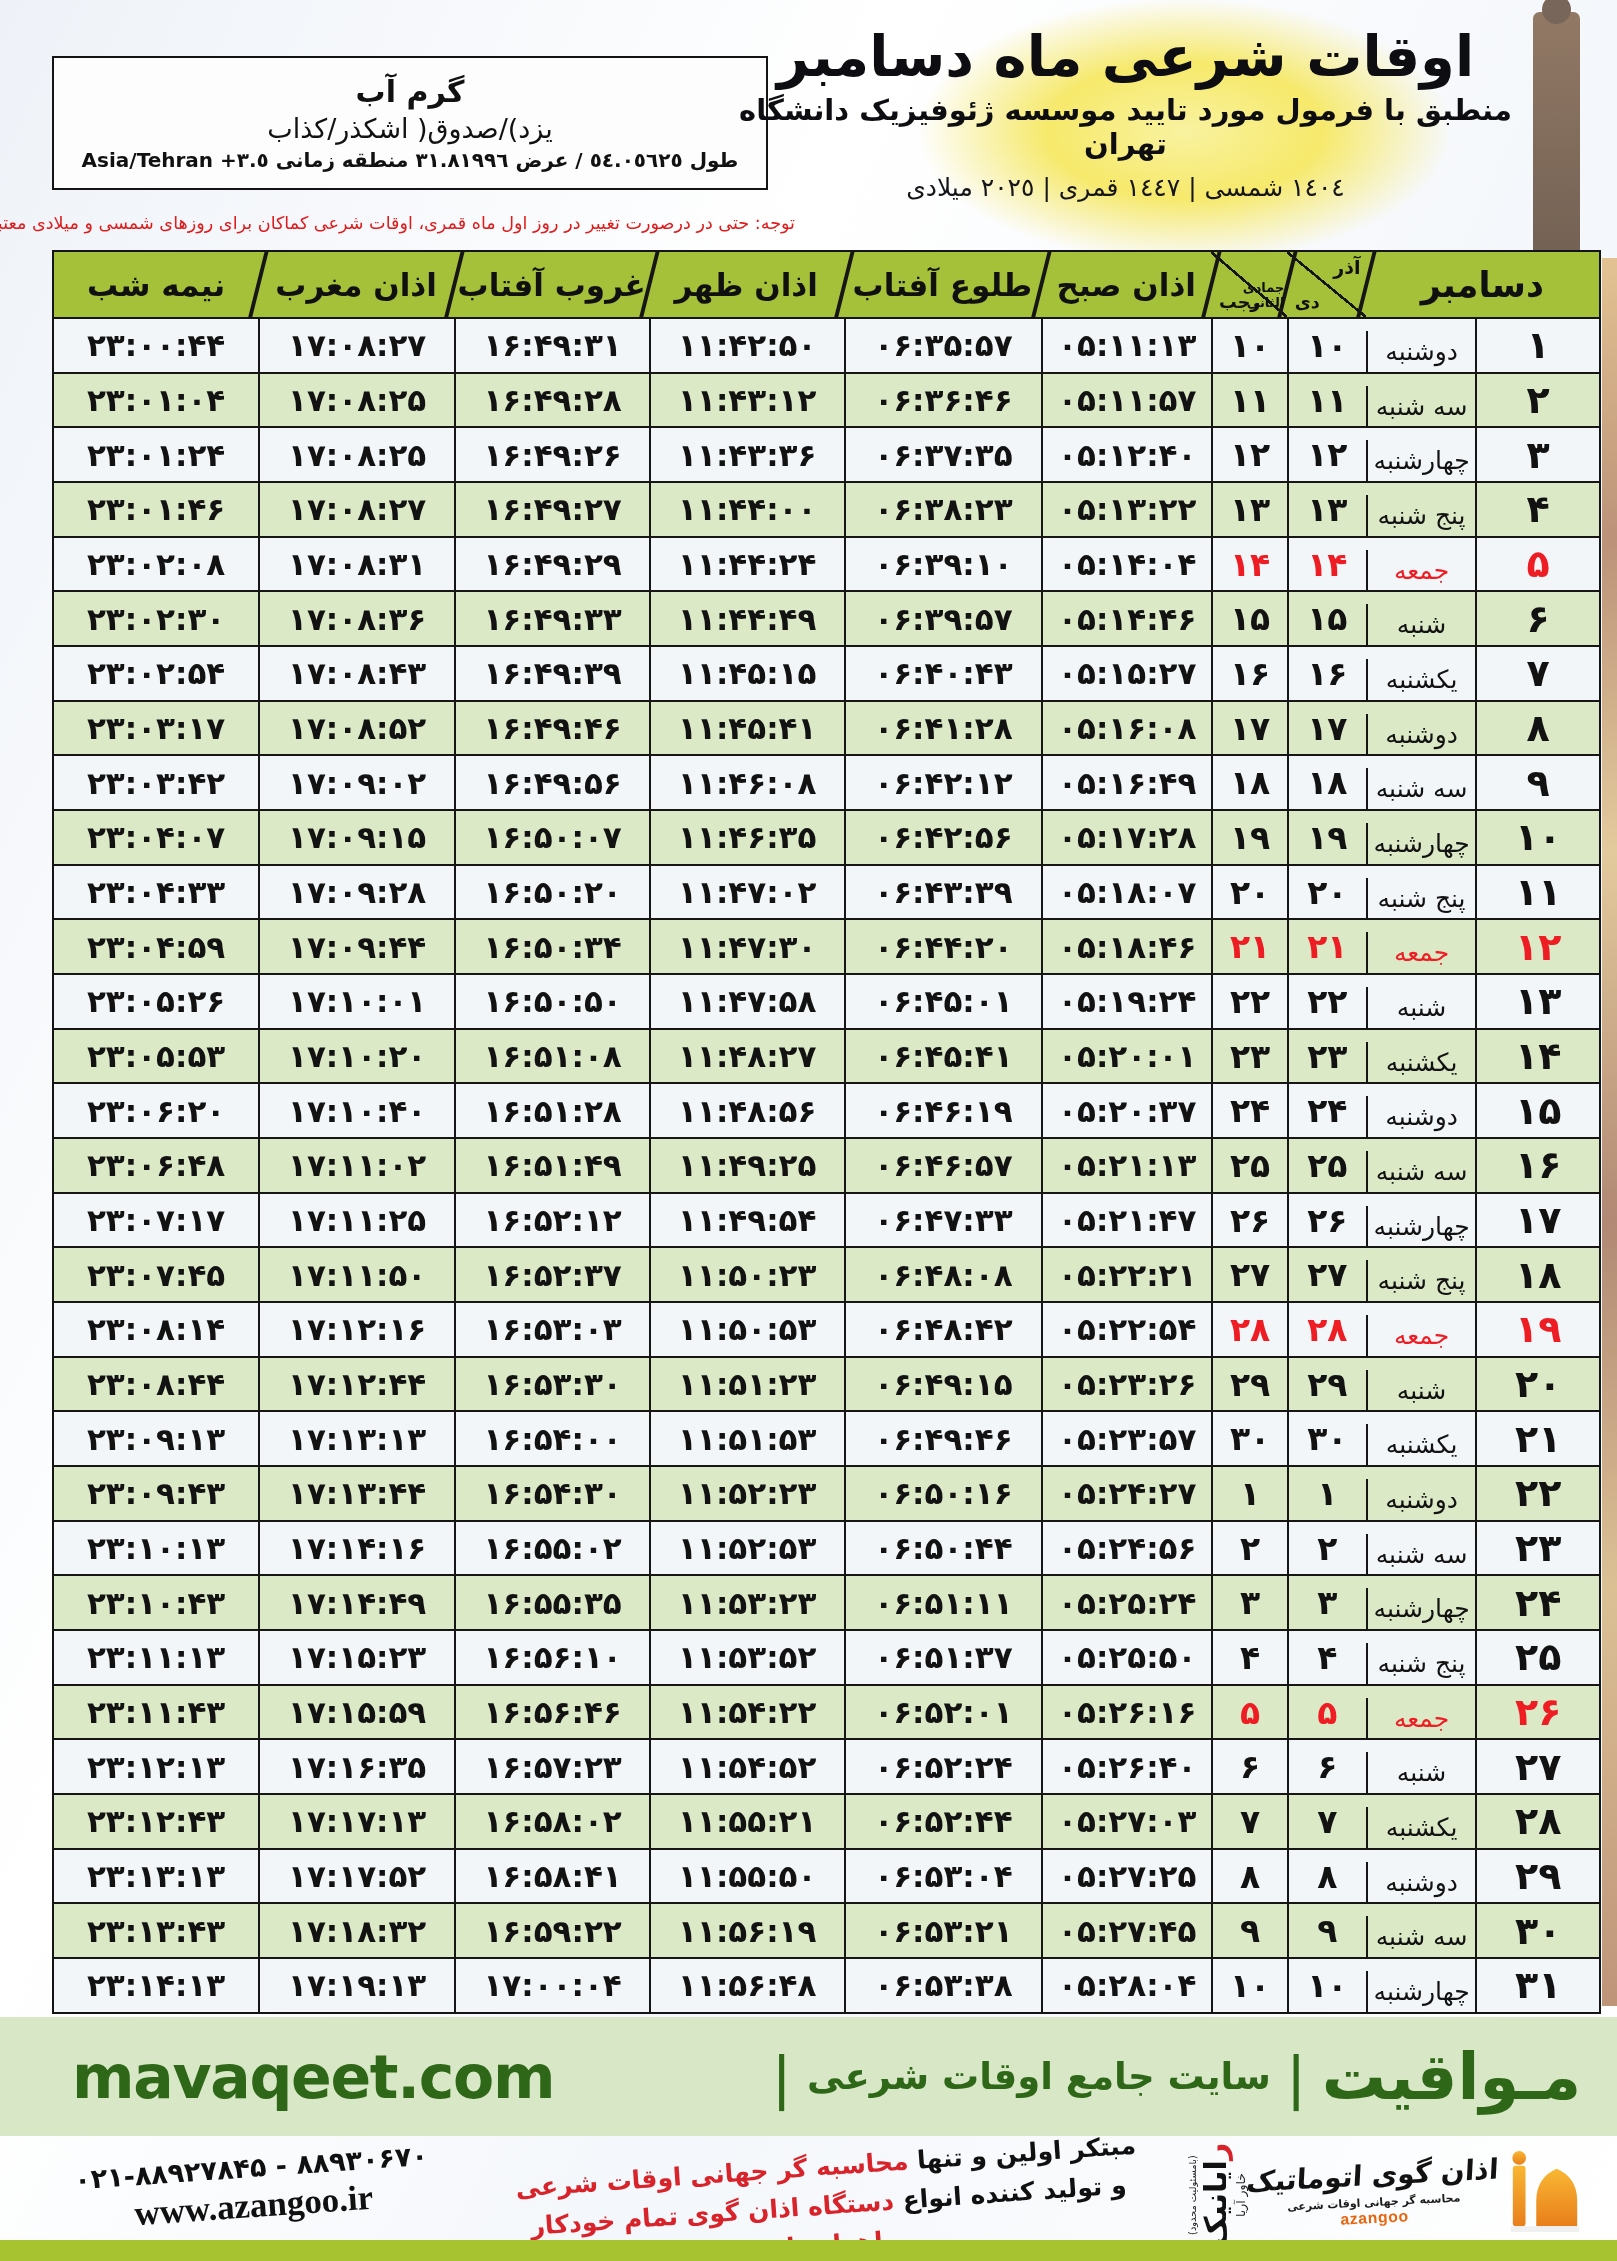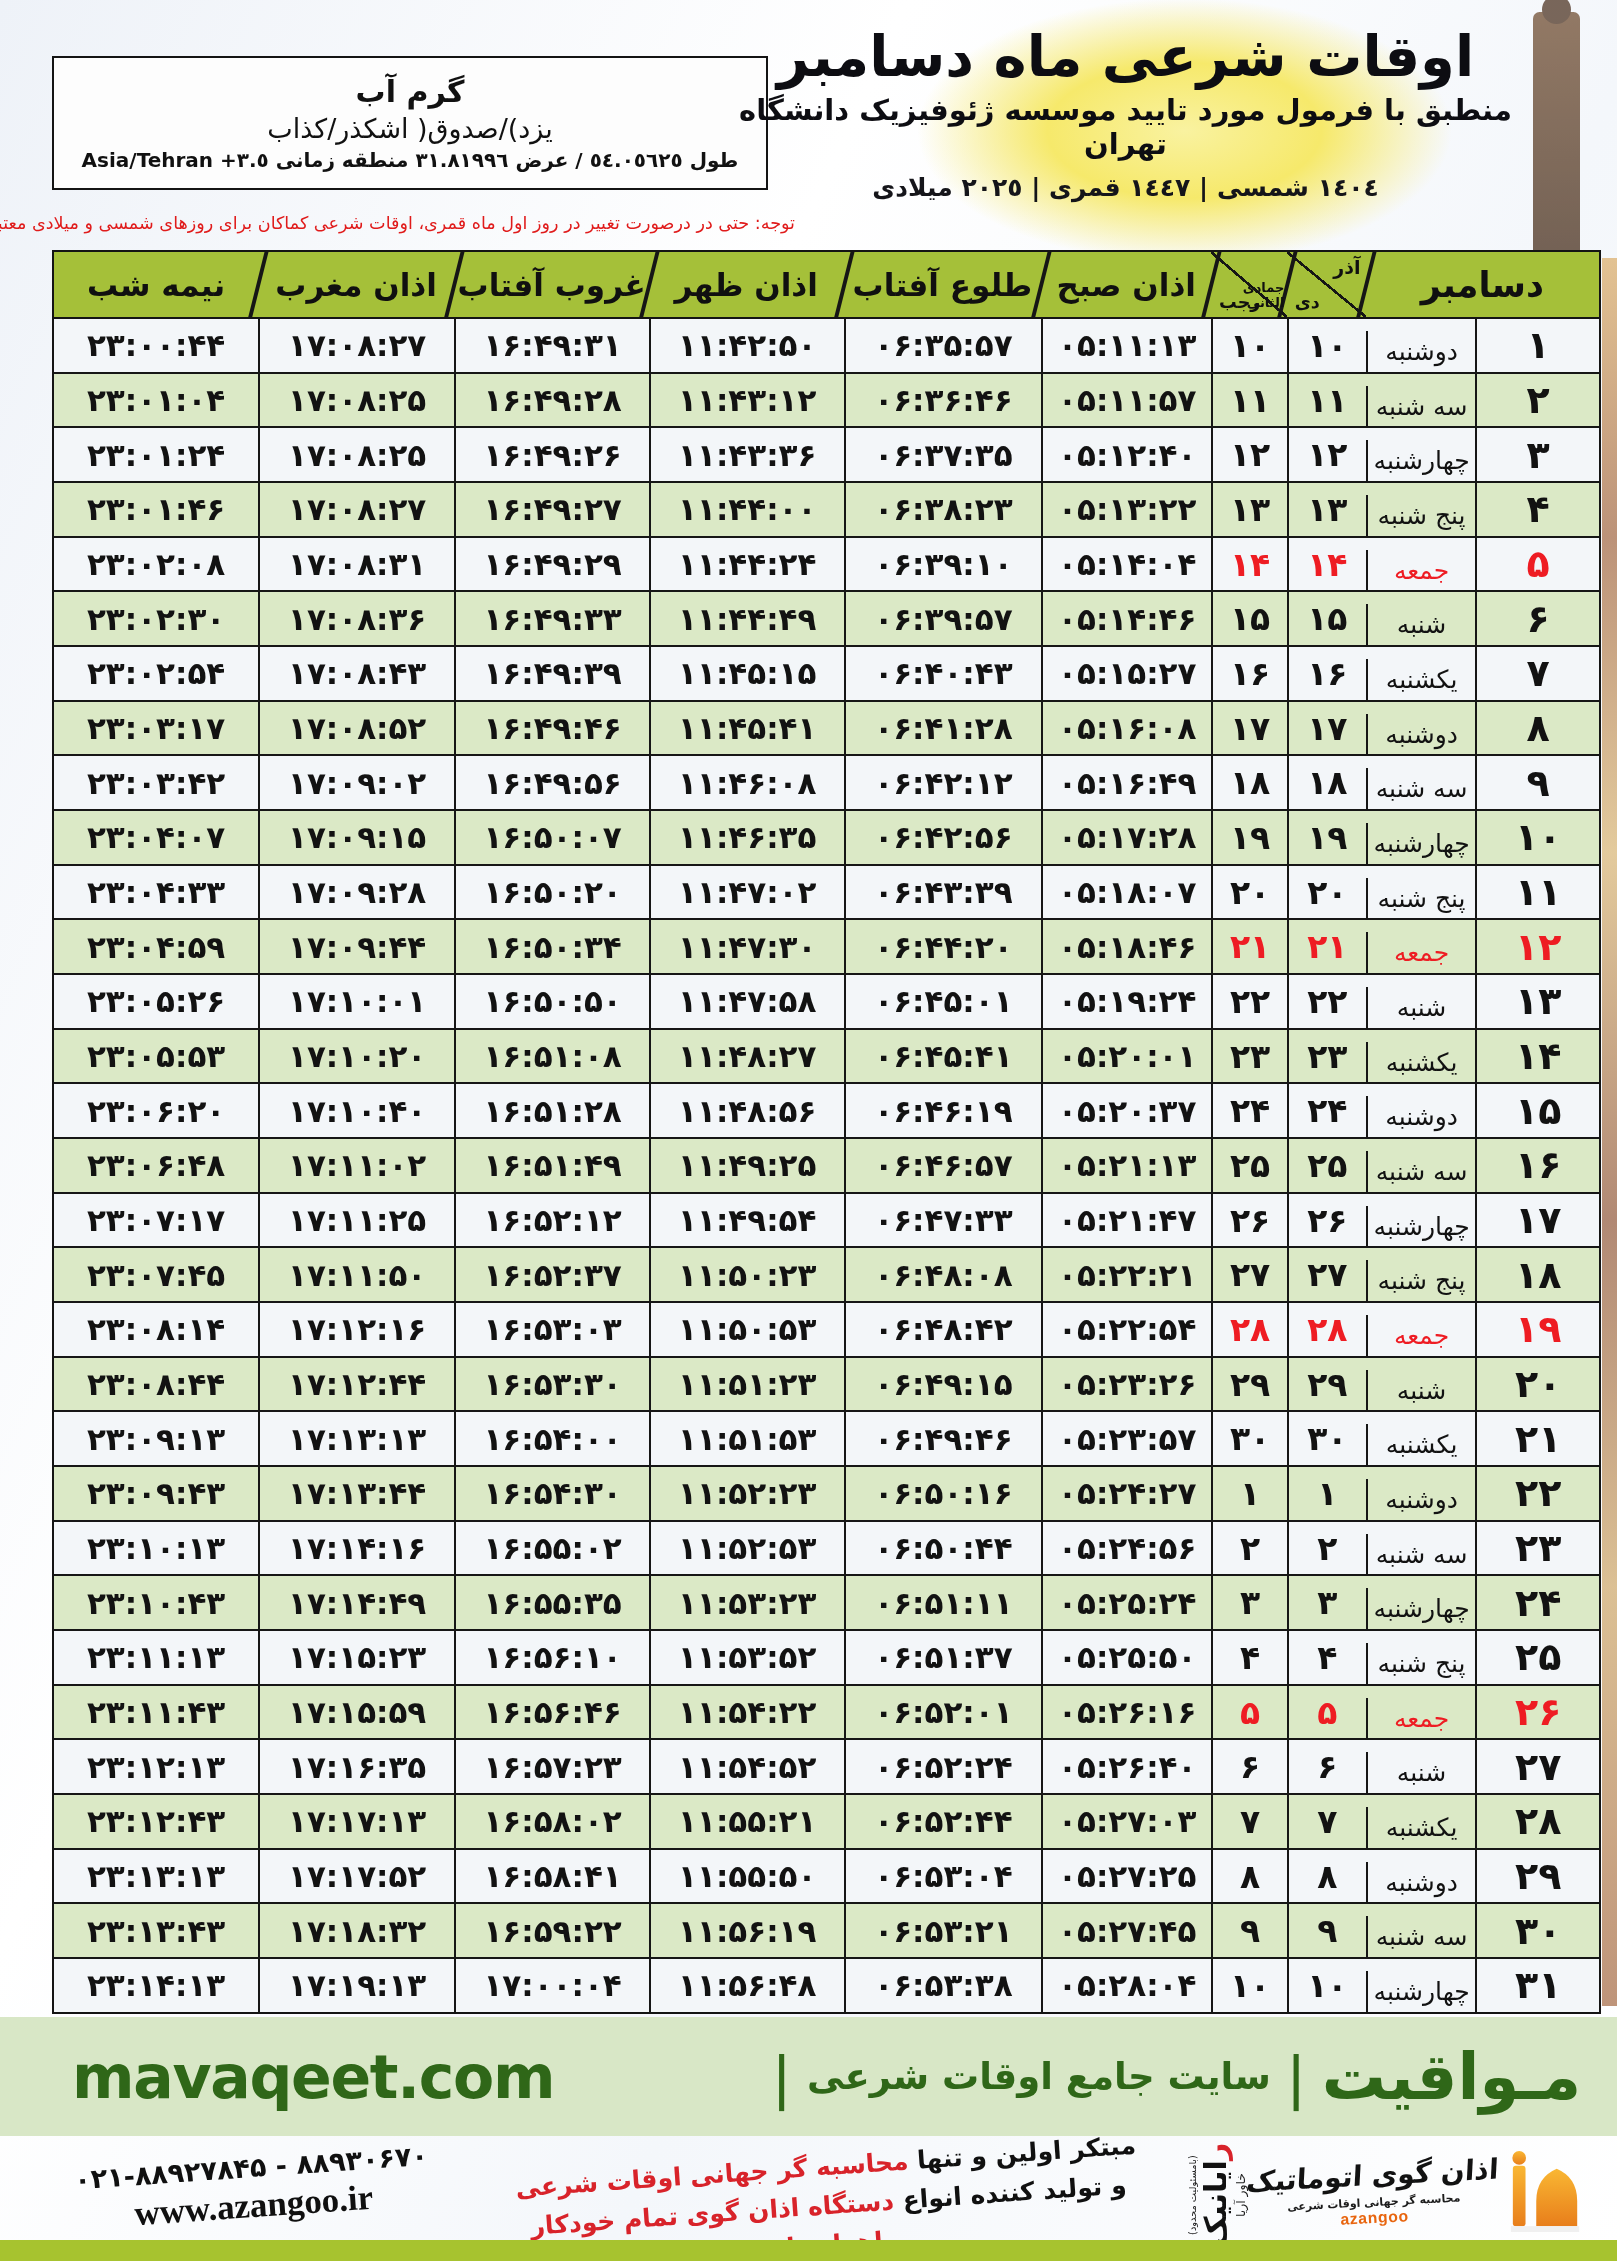--- a/index.html
+++ b/index.html
@@ -22,21 +22,21 @@
   .loc-box{position:absolute;left:52px;top:56px;width:712px;height:130px;background:#fdfdfd;
     border:2.6px solid #141414;display:flex;flex-direction:column;justify-content:center;
     align-items:center;gap:3.9px;direction:rtl;}
   .loc-name{font-size:30px;font-weight:bold;color:#111;}
   .loc-region{font-size:27px;color:#111;}
   .loc-coords{font-size:20px;font-weight:bold;color:#111;direction:rtl;}
   .loc-coords .tz{direction:ltr;unicode-bidi:isolate;}
   .title-wrap{position:absolute;top:25px;right:78px;width:829px;text-align:center;direction:rtl;}
   .main-title{font-size:56px;font-weight:bold;color:#0d0d12;line-height:1.15;}
   .sub-title{font-size:29px;font-weight:bold;color:#0d0d12;margin-top:3.9px;}
-  .cal-line{font-size:25px;font-weight:bold;color:#15151a;margin-top:11.7px;}
+  .cal-line{font-size:25px;font-weight:normal;color:#15151a;margin-top:11.7px;}
   .notice{position:absolute;left:50px;top:213px;width:745px;direction:rtl;text-align:right;
     font-size:17.6px;color:#e01b1b;white-space:nowrap;}
   .notice b{font-weight:normal;}
   
   .tbl{position:absolute;left:52px;top:250px;width:1549px;height:1764px;
     border:2.6px solid #141414;box-sizing:border-box;display:flex;flex-direction:column;
     background:#f3f6f2;}
   .thead{height:67px;flex:0 0 67px;background:#a5c039;display:flex;direction:rtl;
     position:relative;overflow:hidden;border-bottom:2.6px solid #141414;box-sizing:border-box;}
   .hcell{position:relative;display:flex;align-items:center;justify-content:center;

